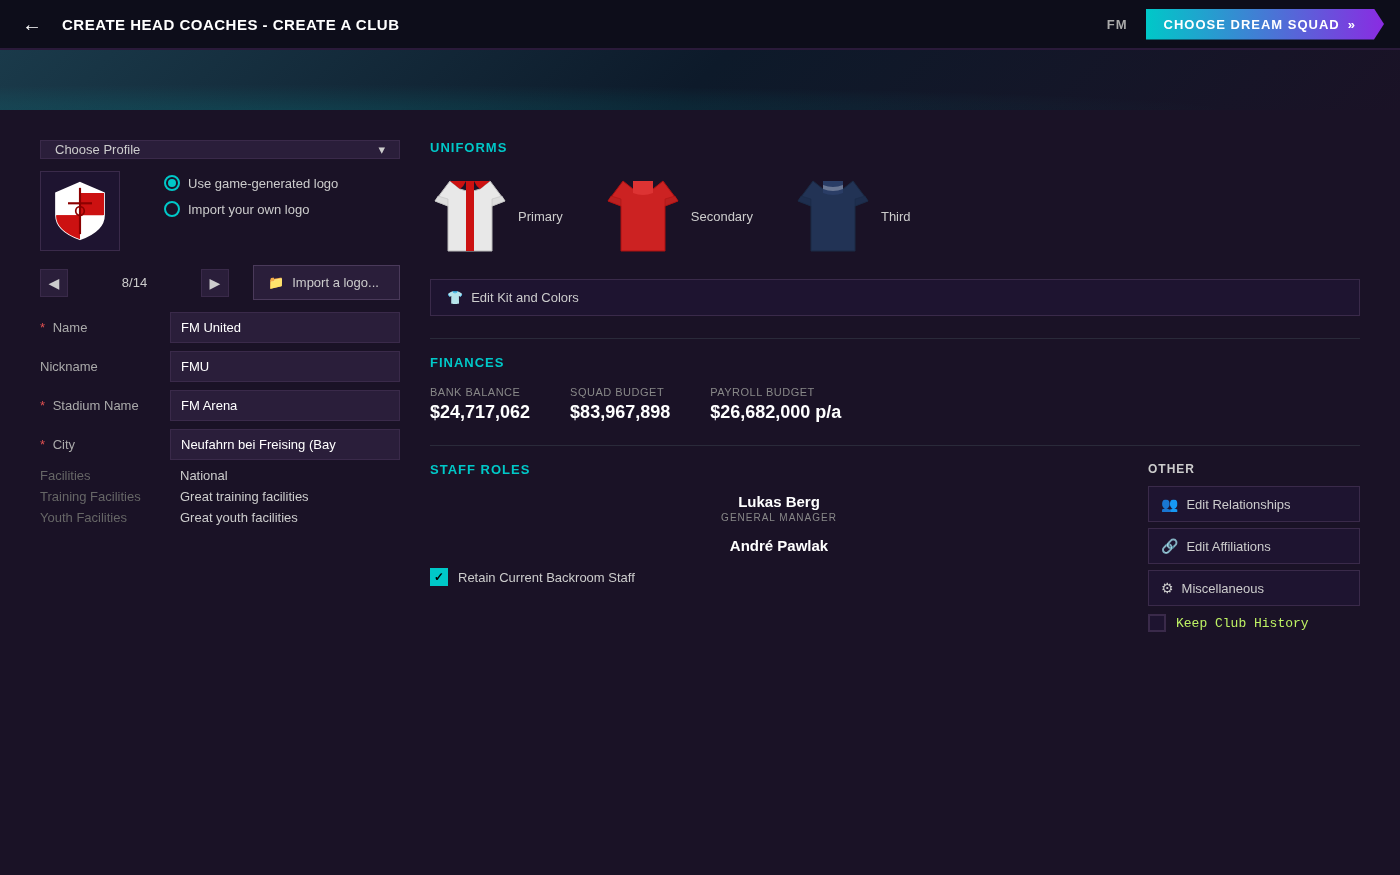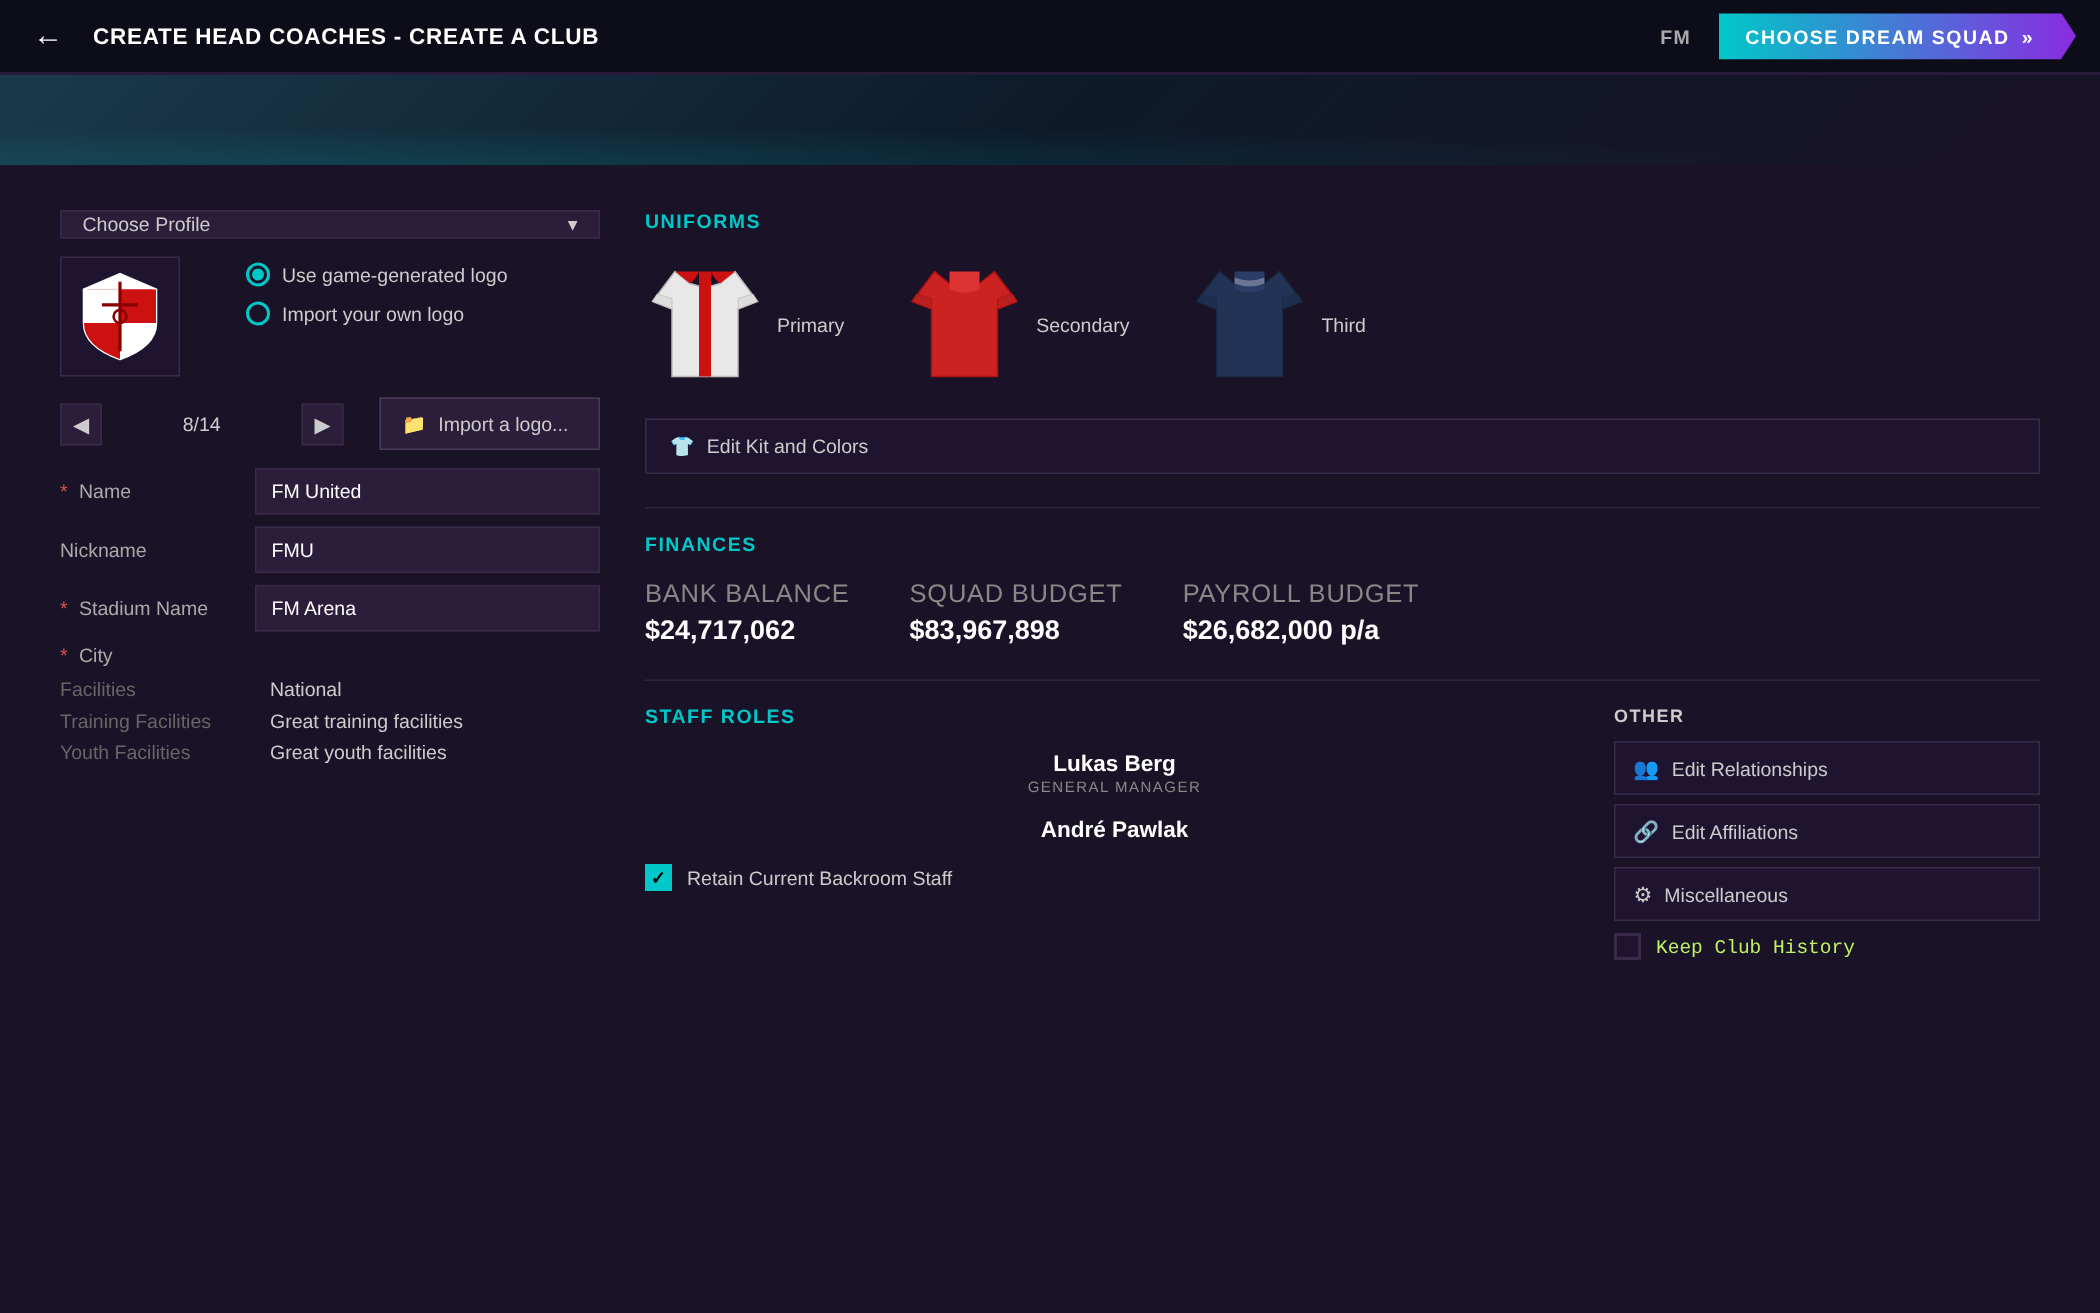--- a/index.html
+++ b/index.html
@@ -210,30 +210,30 @@
       cursor: pointer;
       margin-bottom: 22px;
     }
 
     .divider { border: none; border-top: 1px solid #2a2a3a; margin-bottom: 16px; }
 
     .finances-grid {
       display: flex; gap: 40px; margin-bottom: 22px;
     }
     .finance-item { }
-    .finance-label { font-size: 17px; color: #888; letter-spacing: 0.5px; text-transform: uppercase; margin-bottom: 4px; }
+    .finance-label { font-size: 11px; color: #888; letter-spacing: 0.5px; text-transform: uppercase; margin-bottom: 4px; }
     .finance-value { font-size: 18px; font-weight: 700; color: #fff; }
 
     .divider2 { border: none; border-top: 1px solid #2a2a3a; margin-bottom: 16px; }
 
     .bottom-row {
       display: flex; gap: 20px;
     }
     .staff-section { flex: 1; }
-    .other-section { width: 284px; flex-shrink: 0; }
+    .other-section { width: 212px; flex-shrink: 0; }
 
     .staff-person { text-align: center; margin-bottom: 14px; }
     .staff-name { font-size: 15px; font-weight: 700; color: #fff; }
     .staff-role { font-size: 10px; color: #888; letter-spacing: 1px; text-transform: uppercase; margin-top: 2px; }
 
     .retain-row {
       display: flex; align-items: center; gap: 10px; margin-top: 10px;
     }
     .checkbox-checked {
       width: 18px; height: 18px;
@@ -363,20 +363,21 @@
         <span>Stadium Name</span>
       </div>
       <input class="field-input" type="text" value="FM Arena" style="">
     </div>
 
     <div class="field-row">
       <div class="field-label">
         <span class="field-required">*</span>
         <span>City</span>
       </div>
+      <input class="field-input" type="text" value="Neufahrn bei Freising (Bay" style="">
     </div>
 
     <div style="margin-top:8px;">
       <div class="info-row">
         <div class="info-label">Facilities</div>
         <div class="info-value">National</div>
       </div>
       <div class="info-row">
         <div class="info-label">Training Facilities</div>
         <div class="info-value">Great training facilities</div>

